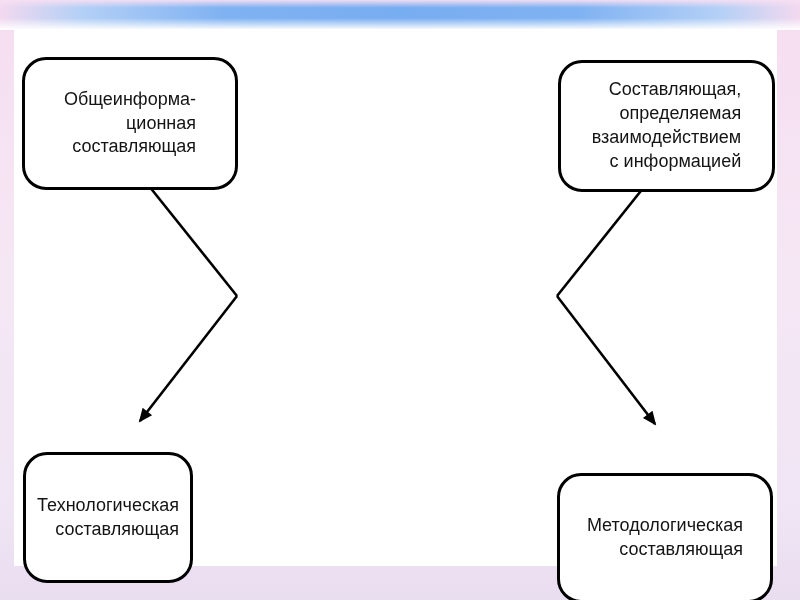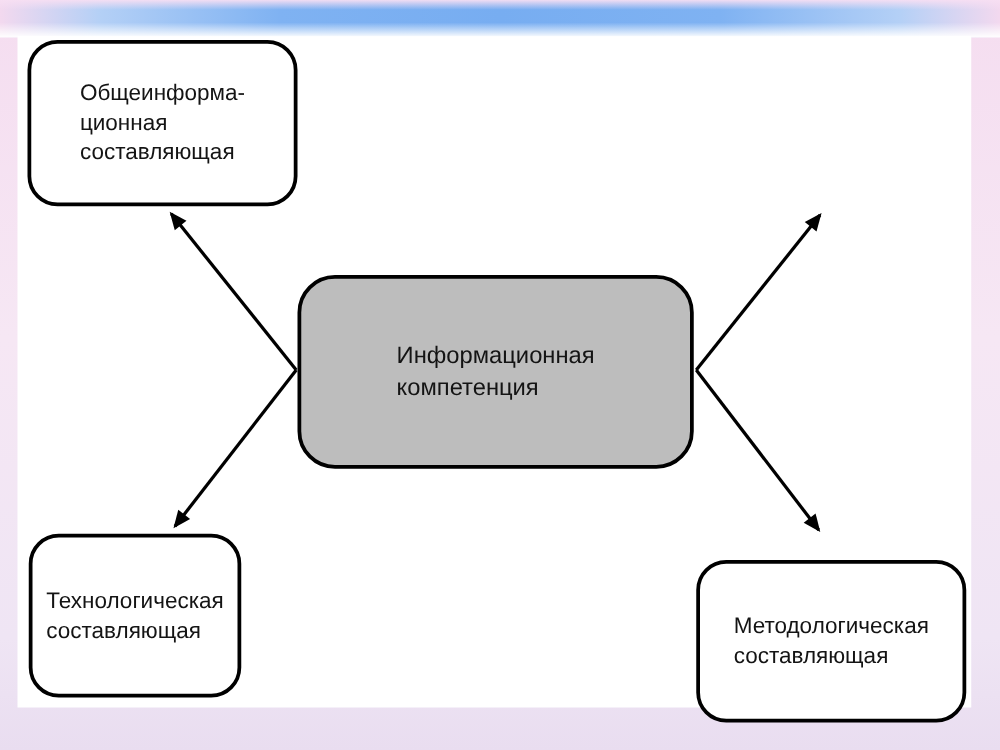--- a/index.html
+++ b/index.html
@@ -36,26 +36,27 @@
   }
   .node {
     position: absolute;
     box-sizing: border-box;
     background: #ffffff;
     border: 3px solid #000000;
     border-radius: 24px;
     display: flex;
     align-items: center;
     justify-content: center;
-    text-align: left;
+    text-align: right;
     font-size: 18px;
     line-height: 1.33;
     color: #141414;
     white-space: pre-line;
     z-index: 2;
+    margin-top: 25px;
   }
   .node-top-left     { left: 22px;  top: 32px;  width: 216px; height: 133px; }
   .node-top-right    { left: 558px; top: 35px;  width: 217px; height: 132px; }
   .node-bottom-left  { left: 23px;  top: 427px; width: 170px; height: 131px; }
   .node-bottom-right { left: 557px; top: 448px; width: 216px; height: 130px; }
   .node-center {
     left: 238px; top: 220px; width: 317px; height: 155px;
     background: #bdbdbd;
     border-radius: 30px;
     font-size: 19px;
@@ -85,22 +86,24 @@
     <line x1="237" y1="296" x2="137" y2="171" stroke="#000000" stroke-width="2.6" marker-end="url(#ah)"></line>
     <line x1="237" y1="296" x2="140" y2="421" stroke="#000000" stroke-width="2.6" marker-end="url(#ah)"></line>
     <line x1="557" y1="296" x2="656" y2="172" stroke="#000000" stroke-width="2.6" marker-end="url(#ah)"></line>
     <line x1="557" y1="296" x2="655" y2="424" stroke="#000000" stroke-width="2.6" marker-end="url(#ah)"></line>
   </svg>
 
   <div class="node node-top-left">Общеинформа-
 ционная
 составляющая</div>
 
+  <div class="node node-top-right">Составляющая,
+определяемая
+взаимодействием
+с информацией</div>
 
   <div class="node node-bottom-left">Технологическая
 составляющая</div>
 
   <div class="node node-bottom-right">Методологическая
 составляющая</div>
 
-  <div class="node node-center">Информационная
-компетенция</div>
 </div>
 
 </body></html>

